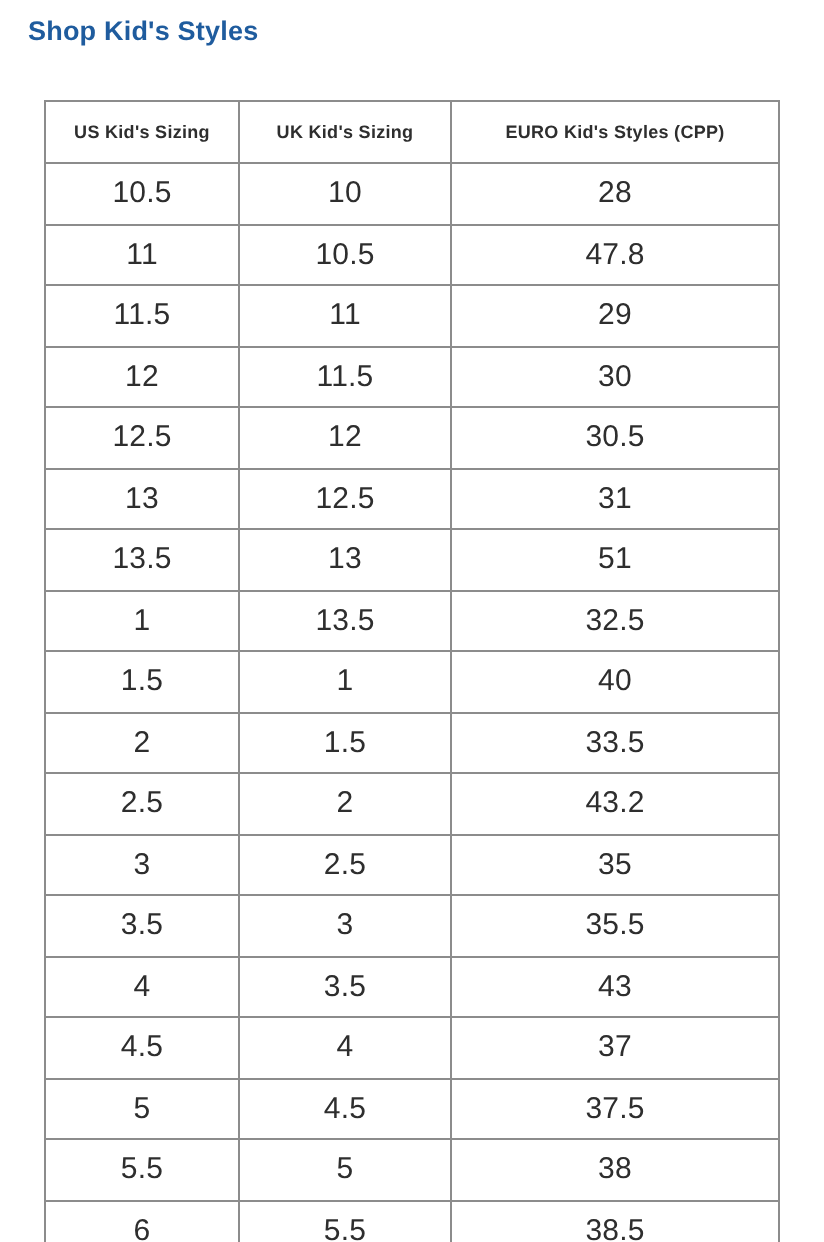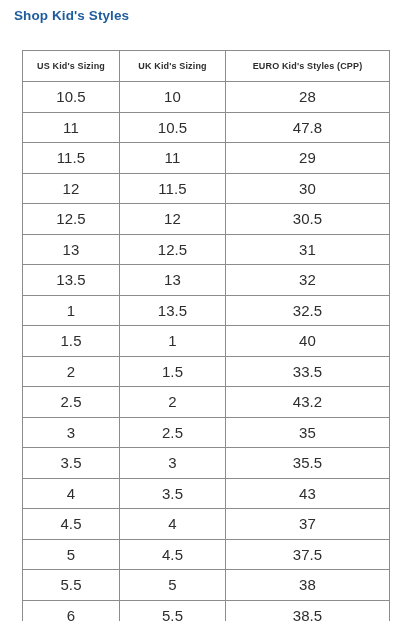--- a/index.html
+++ b/index.html
@@ -121,21 +121,21 @@
             <td>30.5</td>
           </tr>
           <tr>
             <td>13</td>
             <td>12.5</td>
             <td>31</td>
           </tr>
           <tr>
             <td>13.5</td>
             <td>13</td>
-            <td>32</td>
+            <td>51</td>
           </tr>
           <tr>
             <td>1</td>
             <td>13.5</td>
             <td>32.5</td>
           </tr>
           <tr>
             <td>1.5</td>
             <td>1</td>
             <td>40</td>

